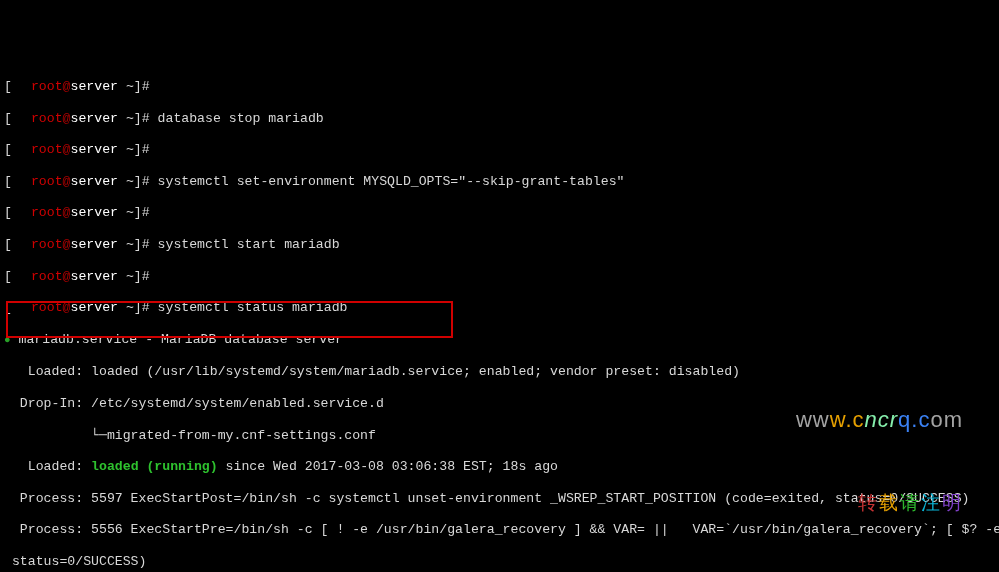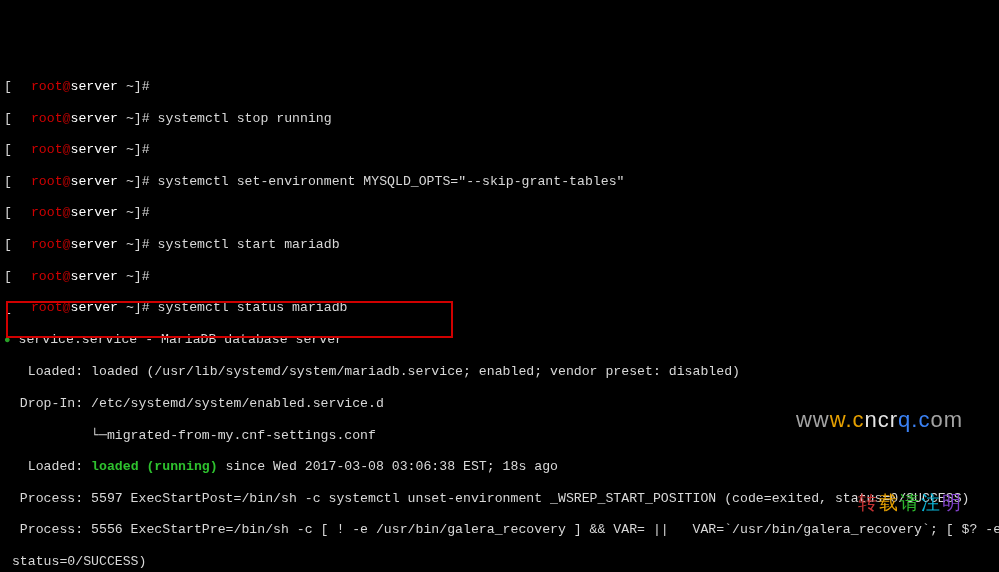--- a/index.html
+++ b/index.html
@@ -34,48 +34,48 @@
     bottom: 30px;
     font-family: "Arial", sans-serif;
     text-align: right;
   }
   .wm-url {
     font-size: 22px;
     letter-spacing: 1px;
   }
   .wm-url .c1 { color: #a3a3a3; }
   .wm-url .c2 { color: #e6a000; }
-  .wm-url .c3 { color: #e5e5e5; }
+  .wm-url .c3 { color: #86efac; font-style: italic; }
   .wm-url .c4 { color: #3b82f6; }
   .wm-txt {
     font-size: 19px;
     letter-spacing: 2px;
     margin-top: 4px;
   }
   .wm-txt .t1 { color: #c83232; }
   .wm-txt .t2 { color: #e6a000; }
   .wm-txt .t3 { color: #2db42d; }
   .wm-txt .t4 { color: #0ab4d6; }
   .wm-txt .t5 { color: #8040c8; }
 </style>
 </head>
 <body>
 
 
 
 <div class="term">
 <div><span class="white">[</span><span class="prompt-red">root</span><span class="prompt-red-dim">@</span><span class="prompt-purple">server</span><span class="white"> ~</span><span class="white">]#</span></div>
-<div><span class="white">[</span><span class="prompt-red">root</span><span class="prompt-red-dim">@</span><span class="prompt-purple">server</span><span class="white"> ~</span><span class="white">]#</span><span class="white"> systemctl stop running</span></div>
+<div><span class="white">[</span><span class="prompt-red">root</span><span class="prompt-red-dim">@</span><span class="prompt-purple">server</span><span class="white"> ~</span><span class="white">]#</span><span class="white"> database stop mariadb</span></div>
 <div><span class="white">[</span><span class="prompt-red">root</span><span class="prompt-red-dim">@</span><span class="prompt-purple">server</span><span class="white"> ~</span><span class="white">]#</span></div>
 <div><span class="white">[</span><span class="prompt-red">root</span><span class="prompt-red-dim">@</span><span class="prompt-purple">server</span><span class="white"> ~</span><span class="white">]#</span><span class="white"> systemctl set-environment MYSQLD_OPTS="--skip-grant-tables"</span></div>
 <div><span class="white">[</span><span class="prompt-red">root</span><span class="prompt-red-dim">@</span><span class="prompt-purple">server</span><span class="white"> ~</span><span class="white">]#</span></div>
 <div><span class="white">[</span><span class="prompt-red">root</span><span class="prompt-red-dim">@</span><span class="prompt-purple">server</span><span class="white"> ~</span><span class="white">]#</span><span class="white"> systemctl start mariadb</span></div>
 <div><span class="white">[</span><span class="prompt-red">root</span><span class="prompt-red-dim">@</span><span class="prompt-purple">server</span><span class="white"> ~</span><span class="white">]#</span></div>
 <div><span class="white">[</span><span class="prompt-red">root</span><span class="prompt-red-dim">@</span><span class="prompt-purple">server</span><span class="white"> ~</span><span class="white">]#</span><span class="white"> systemctl status mariadb</span></div>
-<div><span class="bullet-green">●</span><span class="white"> service.service - MariaDB database server</span></div>
+<div><span class="bullet-green">●</span><span class="white"> mariadb.service - MariaDB database server</span></div>
 <div><span class="white">   Loaded: loaded (/usr/lib/systemd/system/mariadb.service; enabled; vendor preset: disabled)</span></div>
 <div><span class="white">  Drop-In: /etc/systemd/system/enabled.service.d</span></div>
 <div><span class="white">           └─migrated-from-my.cnf-settings.conf</span></div>
 <div><span class="white">   Loaded: </span><span class="green">loaded (running)</span><span class="white"> since Wed 2017-03-08 03:06:38 EST; 18s ago</span></div>
 <div><span class="white">  Process: 5597 ExecStartPost=/bin/sh -c systemctl unset-environment _WSREP_START_POSITION (code=exited, status=0/SUCCESS)</span></div>
 <div><span class="white">  Process: 5556 ExecStartPre=/bin/sh -c [ ! -e /usr/bin/galera_recovery ] &amp;&amp; VAR= ||   VAR=`/usr/bin/galera_recovery`; [ $? -e</span></div>
 <div><span class="white"> status=0/SUCCESS)</span></div>
 
 
 

